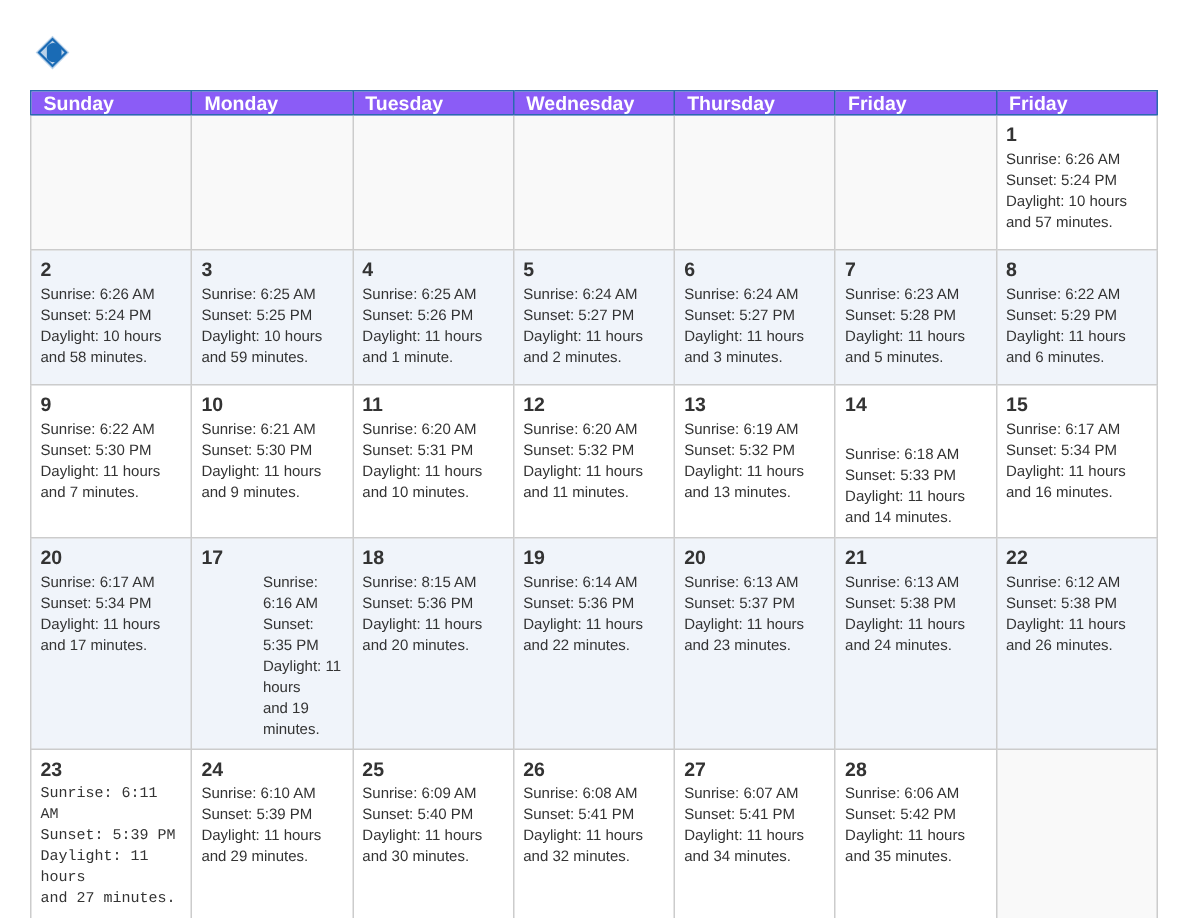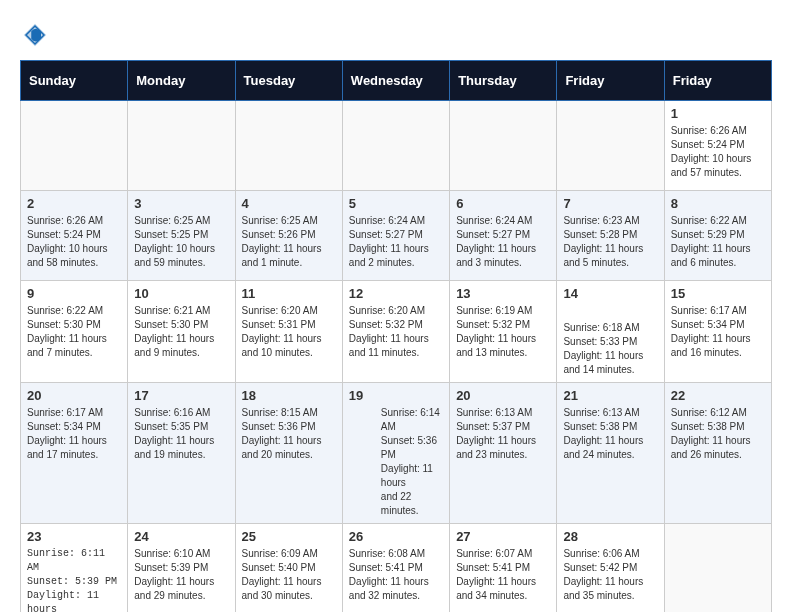--- a/index.html
+++ b/index.html
@@ -43,23 +43,23 @@
     .calendar-subtitle {
       font-size: 16px;
       color: #444;
     }
     .calendar {
       width: 100%;
       border-collapse: collapse;
       border: 1px solid #ccc;
     }
     .calendar th {
-      background-color: #0f172a;
+      background-color: #8b5cf6;
       color: white;
-      padding: 12px 8px;
+      padding: 0 8px;
       text-align: left;
       font-size: 13px;
       font-weight: bold;
       border: 1px solid #2a6aaf;
     }
     .calendar td {
       vertical-align: top;
       padding: 5px 6px;
       border: 1px solid #ccc;
       width: calc(100% / 7);
@@ -240,35 +240,35 @@
       <tr class="row-alt">
         <td>
           <span class="day-number">20</span>
           <div class="day-info" style="white-space: pre-line;">Sunrise: 6:17 AM
 Sunset: 5:34 PM
 Daylight: 11 hours
 and 17 minutes.</div>
         </td>
         <td>
           <span class="day-number">17</span>
-          <div class="day-info" style="white-space: pre-line;">Sunrise: 6:16 AM
+          <div class="day-info" style="white-space: pre-line; margin-left: 41px;">Sunrise: 6:16 AM
 Sunset: 5:35 PM
 Daylight: 11 hours
 and 19 minutes.</div>
         </td>
         <td>
           <span class="day-number">18</span>
           <div class="day-info" style="white-space: pre-line;">Sunrise: 8:15 AM
 Sunset: 5:36 PM
 Daylight: 11 hours
 and 20 minutes.</div>
         </td>
         <td>
           <span class="day-number">19</span>
-          <div class="day-info" style="white-space: pre-line; margin-left: 32px;">Sunrise: 6:14 AM
+          <div class="day-info" style="white-space: pre-line;">Sunrise: 6:14 AM
 Sunset: 5:36 PM
 Daylight: 11 hours
 and 22 minutes.</div>
         </td>
         <td>
           <span class="day-number">20</span>
           <div class="day-info" style="white-space: pre-line;">Sunrise: 6:13 AM
 Sunset: 5:37 PM
 Daylight: 11 hours
 and 23 minutes.</div>

